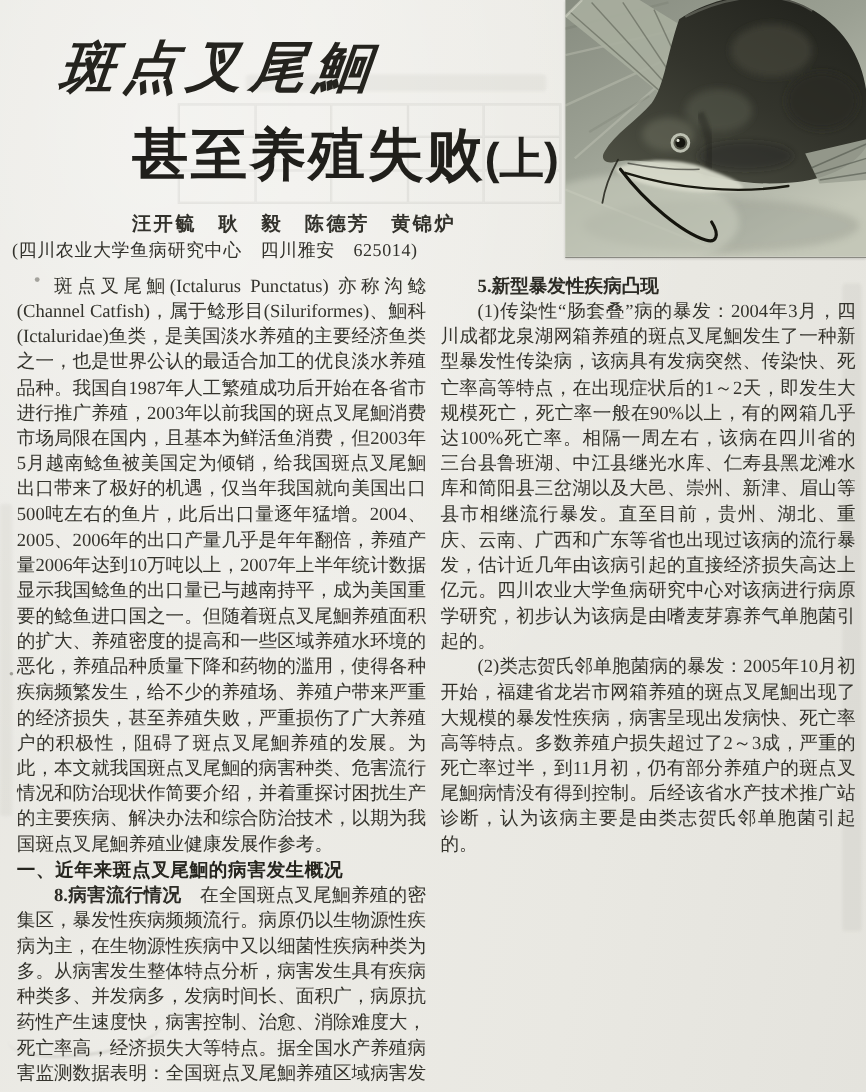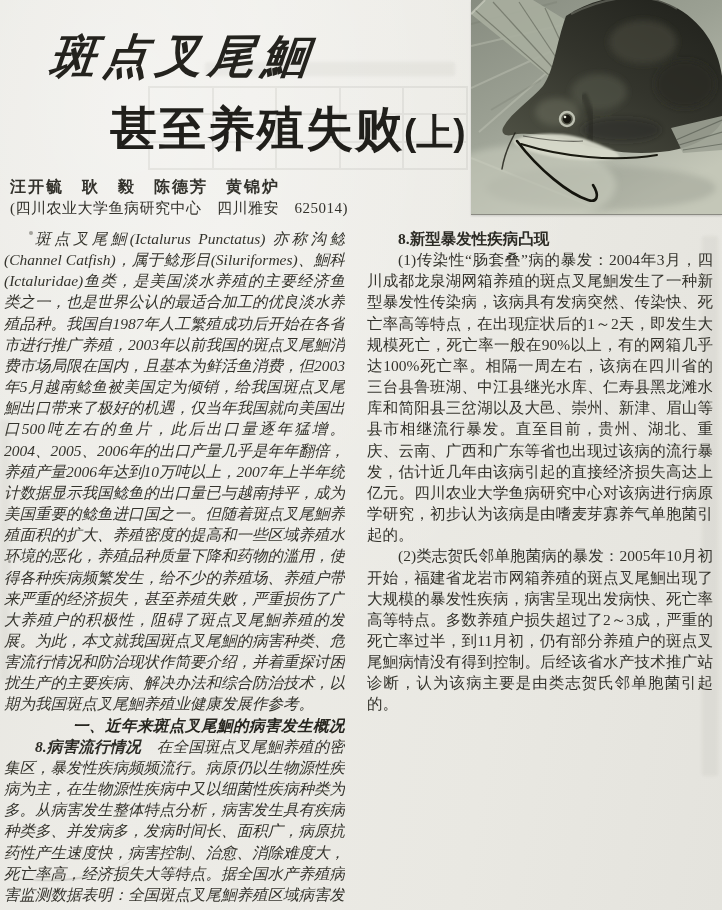--- a/index.html
+++ b/index.html
@@ -36,45 +36,45 @@
     font-size:46px;letter-spacing:7px;color:#24231e;
     transform:skewX(-6deg);white-space:nowrap;
   }
   #title-line2{
     position:absolute;left:110px;top:98px;
     font-family:"Liberation Sans",sans-serif;font-weight:700;
     font-size:47px;letter-spacing:2px;color:#201f1b;white-space:nowrap;
   }
   #title-part{font-size:37px;letter-spacing:0;}
   #authors{
-    position:absolute;left:10px;top:177px;width:470px;
+    position:absolute;left:10px;top:177px;width:470px;text-align:center;
     font-size:16px;letter-spacing:2px;color:#32312b;font-weight:600;
   }
   #affiliation{
     position:absolute;left:10px;top:199px;width:470px;text-align:left;
     font-size:15px;letter-spacing:.5px;color:#32312b;
   }
   
   #photo{
     position:absolute;left:471px;top:0;width:251px;height:214px;
     border-bottom:1px solid #8a8a82;box-shadow:0 1px 2px rgba(0,0,0,.15);
   }
   
   .column{
     position:absolute;top:228px;overflow:hidden;
     font-size:15.5px;line-height:21.15px;color:#34332c;
     text-align:justify;
   }
-  #left-column{left:4px;width:341px;height:678px;font-style:italic;}
+  #left-column{left:14px;width:341px;height:678px;}
   #right-column{left:367px;width:346px;height:662px;}
   .para{margin:0;}
   .para.indent{text-indent:2em;}
   .para .lead{font-weight:700;color:#2c2b25;}
   .para.section{
-    text-align:right;font-weight:700;text-indent:0;
+    text-align:left;font-weight:700;text-indent:0;
     font-family:"Liberation Sans",sans-serif;color:#26251f;
     letter-spacing:.5px;
   }
 </style>
 </head>
 <body>
 
 <div id="page">
 
   <div id="ghost-table" class="ghost">
@@ -195,18 +195,18 @@
       </g>
     </svg>
   </div>
 
   <div id="left-column" class="column">
       <p class="para body indent">斑点叉尾鮰(Ictalurus Punctatus) 亦称沟鲶(Channel Catfish)，属于鲶形目(Siluriformes)、鮰科(Ictaluridae)鱼类，是美国淡水养殖的主要经济鱼类之一，也是世界公认的最适合加工的优良淡水养殖品种。我国自1987年人工繁殖成功后开始在各省市进行推广养殖，2003年以前我国的斑点叉尾鮰消费市场局限在国内，且基本为鲜活鱼消费，但2003年5月越南鲶鱼被美国定为倾销，给我国斑点叉尾鮰出口带来了极好的机遇，仅当年我国就向美国出口500吨左右的鱼片，此后出口量逐年猛增。2004、2005、2006年的出口产量几乎是年年翻倍，养殖产量2006年达到10万吨以上，2007年上半年统计数据显示我国鲶鱼的出口量已与越南持平，成为美国重要的鲶鱼进口国之一。但随着斑点叉尾鮰养殖面积的扩大、养殖密度的提高和一些区域养殖水环境的恶化，养殖品种质量下降和药物的滥用，使得各种疾病频繁发生，给不少的养殖场、养殖户带来严重的经济损失，甚至养殖失败，严重损伤了广大养殖户的积极性，阻碍了斑点叉尾鮰养殖的发展。为此，本文就我国斑点叉尾鮰的病害种类、危害流行情况和防治现状作简要介绍，并着重探讨困扰生产的主要疾病、解决办法和综合防治技术，以期为我国斑点叉尾鮰养殖业健康发展作参考。</p>
       <p class="para section">一、近年来斑点叉尾鮰的病害发生概况</p>
       <p class="para body indent"><span class="lead">8.病害流行情况</span>　在全国斑点叉尾鮰养殖的密集区，暴发性疾病频频流行。病原仍以生物源性疾病为主，在生物源性疾病中又以细菌性疾病种类为多。从病害发生整体特点分析，病害发生具有疾病种类多、并发病多，发病时间长、面积广，病原抗药性产生速度快，病害控制、治愈、消除难度大，死亡率高，经济损失大等特点。据全国水产养殖病害监测数据表明：全国斑点叉尾鮰养殖区域病害发生呈现全年发病状况。2004年，病害集中出现在4～5月份和9～10月份，全年平均发病率为32.93%，病害造成的损失约为</p>
     </div>
   <div id="right-column" class="column">
-      <p class="para body indent"><span class="lead">8.新型暴发性疾病凸现</span></p>
+      <p class="para body indent"><span class="lead">5.新型暴发性疾病凸现</span></p>
       <p class="para body indent">(1)传染性“肠套叠”病的暴发：2004年3月，四川成都龙泉湖网箱养殖的斑点叉尾鮰发生了一种新型暴发性传染病，该病具有发病突然、传染快、死亡率高等特点，在出现症状后的1～2天，即发生大规模死亡，死亡率一般在90%以上，有的网箱几乎达100%死亡率。相隔一周左右，该病在四川省的三台县鲁班湖、中江县继光水库、仁寿县黑龙滩水库和简阳县三岔湖以及大邑、崇州、新津、眉山等县市相继流行暴发。直至目前，贵州、湖北、重庆、云南、广西和广东等省也出现过该病的流行暴发，估计近几年由该病引起的直接经济损失高达上亿元。四川农业大学鱼病研究中心对该病进行病原学研究，初步认为该病是由嗜麦芽寡养气单胞菌引起的。</p>
       <p class="para body indent">(2)类志贺氏邻单胞菌病的暴发：2005年10月初开始，福建省龙岩市网箱养殖的斑点叉尾鮰出现了大规模的暴发性疾病，病害呈现出发病快、死亡率高等特点。多数养殖户损失超过了2～3成，严重的死亡率过半，到11月初，仍有部分养殖户的斑点叉尾鮰病情没有得到控制。后经该省水产技术推广站诊断，认为该病主要是由类志贺氏邻单胞菌引起的。</p>
     </div>
 
 </div>
 
 </body></html>

